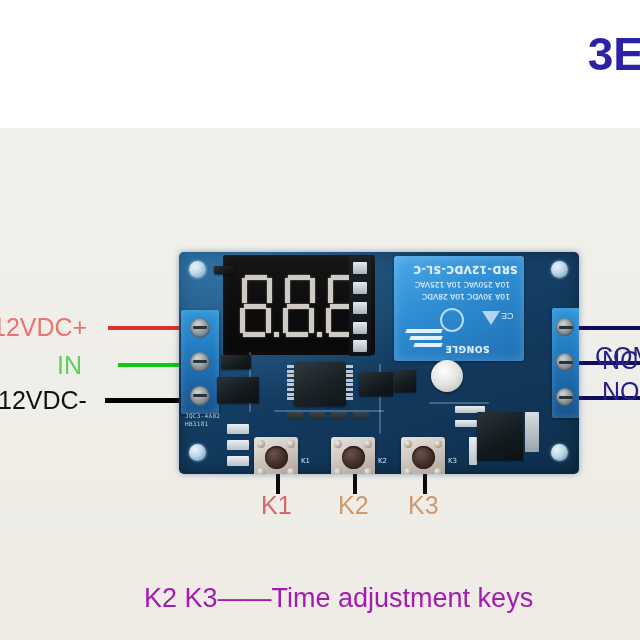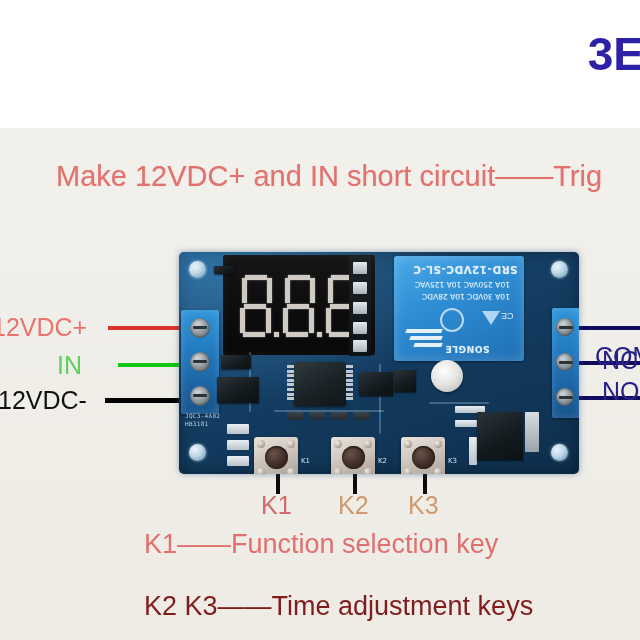--- a/index.html
+++ b/index.html
@@ -56,21 +56,21 @@
     font-weight: 400;
     text-shadow: 0 0 1px rgba(225,114,111,.4);
   }
 
   .cap-line {
     position: absolute;
     white-space: nowrap;
     font-size: 27px;
   }
   .cap-k1 { left: 144px; top: 529px; color: #e0706f; }
-  .cap-k23 { left: 144px; top: 583px; color: #7f1d1d; margin-top: 8px; }
+  .cap-k23 { left: 144px; top: 583px; color: #a21caf; }
 
   
   .lab {
     position: absolute;
     white-space: nowrap;
     font-size: 25px;
     font-weight: 400;
   }
   .lab-vplus { left: -8px; top: 313px; color: #e9736f; }
   .lab-in    { left: 57px; top: 351px; color: #5fd05f; }
@@ -369,21 +369,20 @@
 <body>
 
 <div id="page">
 
   <div class="bg-top"></div>
   <div class="bg-paper"></div>
   <div class="bg-noise"></div>
 
   <div class="corner-code">3E</div>
 
-  <div class="headline">Make 12VDC+ and IN short circuit——Trig</div>
 
   <div class="wire wire-red"></div>
   <div class="wire wire-green"></div>
   <div class="wire wire-black"></div>
   <div class="wire wire-nc"></div>
   <div class="wire wire-com"></div>
   <div class="wire wire-no"></div>
 
   <div class="stub stub-k1"></div>
   <div class="stub stub-k2"></div>
@@ -546,16 +545,15 @@
 
     <div class="silk-k silk-k1">K1</div>
     <div class="silk-k silk-k2">K2</div>
     <div class="silk-k silk-k3">K3</div>
   </div>
 
   <div class="klab klab-1">K1</div>
   <div class="klab klab-2">K2</div>
   <div class="klab klab-3">K3</div>
 
-  <div class="cap-line cap-k1">K1——Function selection key</div>
   <div class="cap-line cap-k23">K2 K3——Time adjustment keys</div>
 
 </div>
 
 </body></html>

